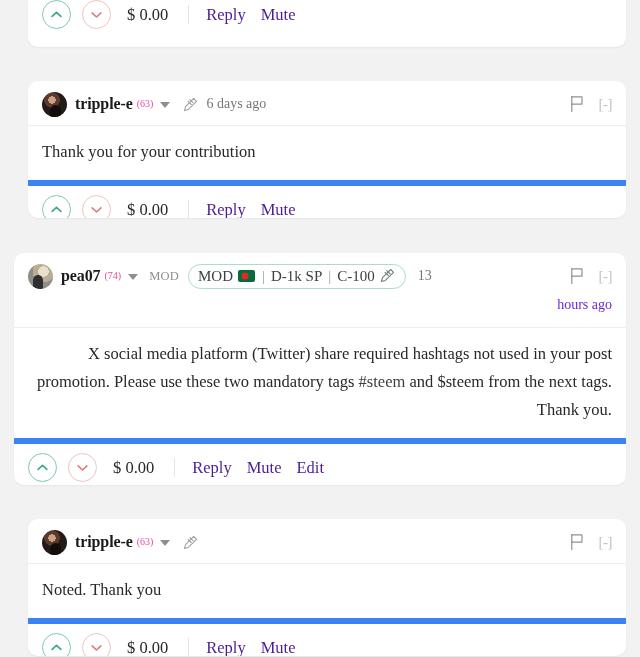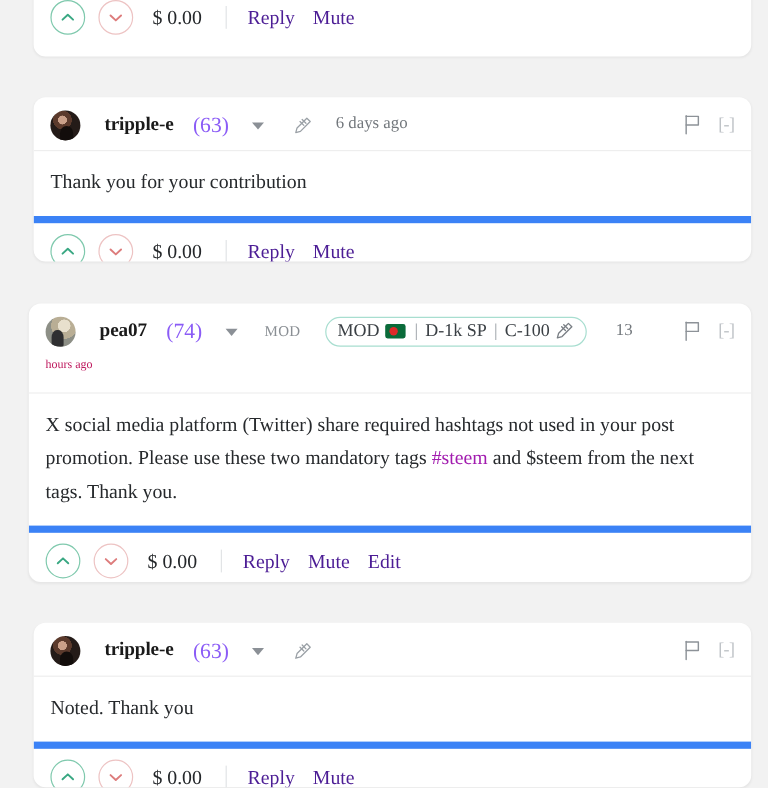--- a/index.html
+++ b/index.html
@@ -25,41 +25,41 @@
   
   .comment-card {
     position: absolute;
     background: #ffffff;
     border-radius: 10px;
     box-shadow: 0 1px 2px rgba(0,0,0,0.05);
     box-sizing: border-box;
     overflow: hidden;
   }
   .comment-card.indent-deep { left: 28px; right: 14px; }
-  .comment-card.indent-shallow { left: 24px; right: 14px; }
+  .comment-card.indent-shallow { left: 14px; right: 14px; text-align: right; }
 
   
   .c-header {
     display: flex;
     align-items: flex-start;
     flex-wrap: wrap;
     padding: 10px 14px 8px 14px;
     border-bottom: 1px solid #eeeeee;
     font-size: 15.5px;
     color: #6b6f73;
     line-height: 26px;
     position: relative;
   }
   .c-header-main {
     display: flex;
     align-items: center;
     flex-wrap: wrap;
     flex: 1 1 auto;
     min-width: 0;
-    gap: 12px;
+    gap: 0px;
   }
 
   .avatar {
     width: 25px;
     height: 25px;
     border-radius: 50%;
     flex: 0 0 auto;
     margin-right: 8px;
     background: #3a3a3a;
     overflow: hidden;
@@ -88,22 +88,22 @@
     background: #2f2f31;
   }
 
   .author {
     font-weight: bold;
     color: #1a1a1a;
     font-size: 16px;
     letter-spacing: -0.1px;
   }
   .rep {
-    color: #8b5cf6;
-    font-size: 18px;
+    color: #ec4899;
+    font-size: 10px;
     margin-left: 4px;
   }
   .caret {
     display: inline-block;
     margin: 0 0 0 7px;
     width: 0; height: 0;
     border-left: 5.5px solid transparent;
     border-right: 5.5px solid transparent;
     border-top: 6.5px solid #8b9096;
     vertical-align: middle;
@@ -176,36 +176,36 @@
   .flag-icon { width: 16px; height: 18px; display: block; }
   .flag-icon svg { display: block; width: 100%; height: 100%; }
   .collapse-toggle {
     color: #bfc3c7;
     font-size: 15px;
     letter-spacing: -0.5px;
   }
 
   .header-wrap-line {
     flex: 0 0 100%;
-    color: #be185d;
-    font-size: 10px;
+    color: #6d28d9;
+    font-size: 14px;
     line-height: 28px;
     padding-top: 2px;
   }
 
   
   .c-body {
     padding: 12px 14px 14px 14px;
     font-size: 16.5px;
     line-height: 28px;
     color: #26292c;
     border-bottom: 6px solid #3b82f6;
   }
   .c-body p { margin: 0; }
-  .tag-link { color: #a21caf; margin-top: 32px; }
+  .tag-link { color: #404040; margin-top: 32px; }
 
   
   .c-actions {
     display: flex;
     align-items: center;
     padding: 9px 14px 10px 14px;
     gap: 0;
   }
   .vote-btn {
     width: 27px; height: 27px;

